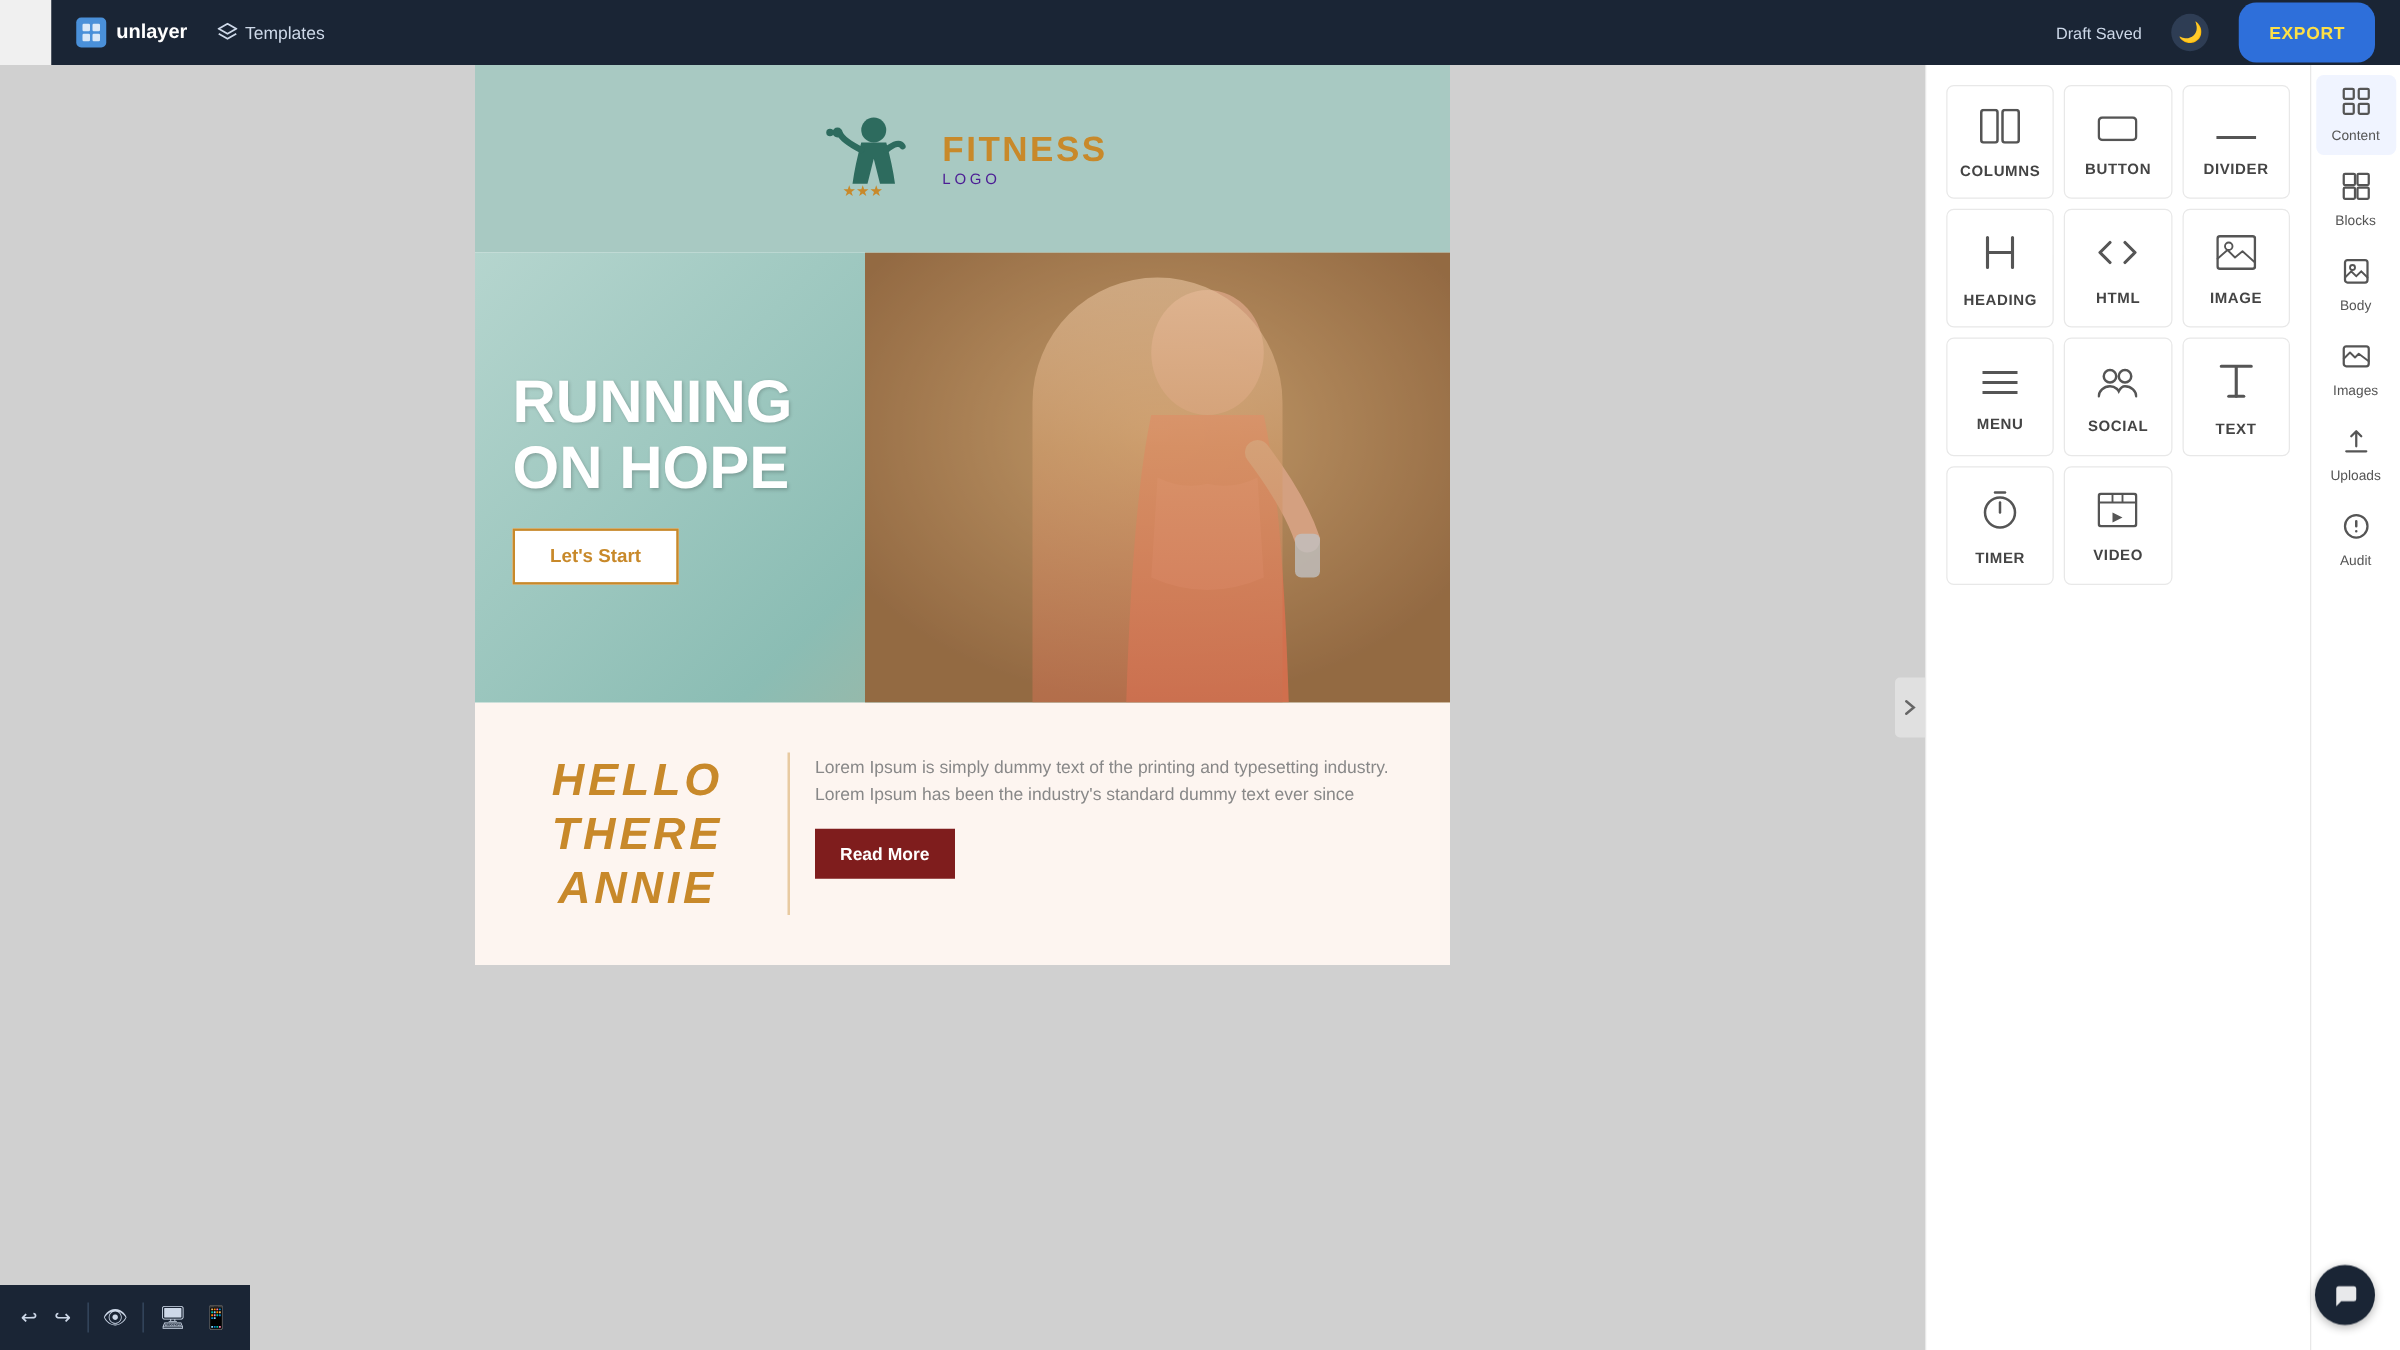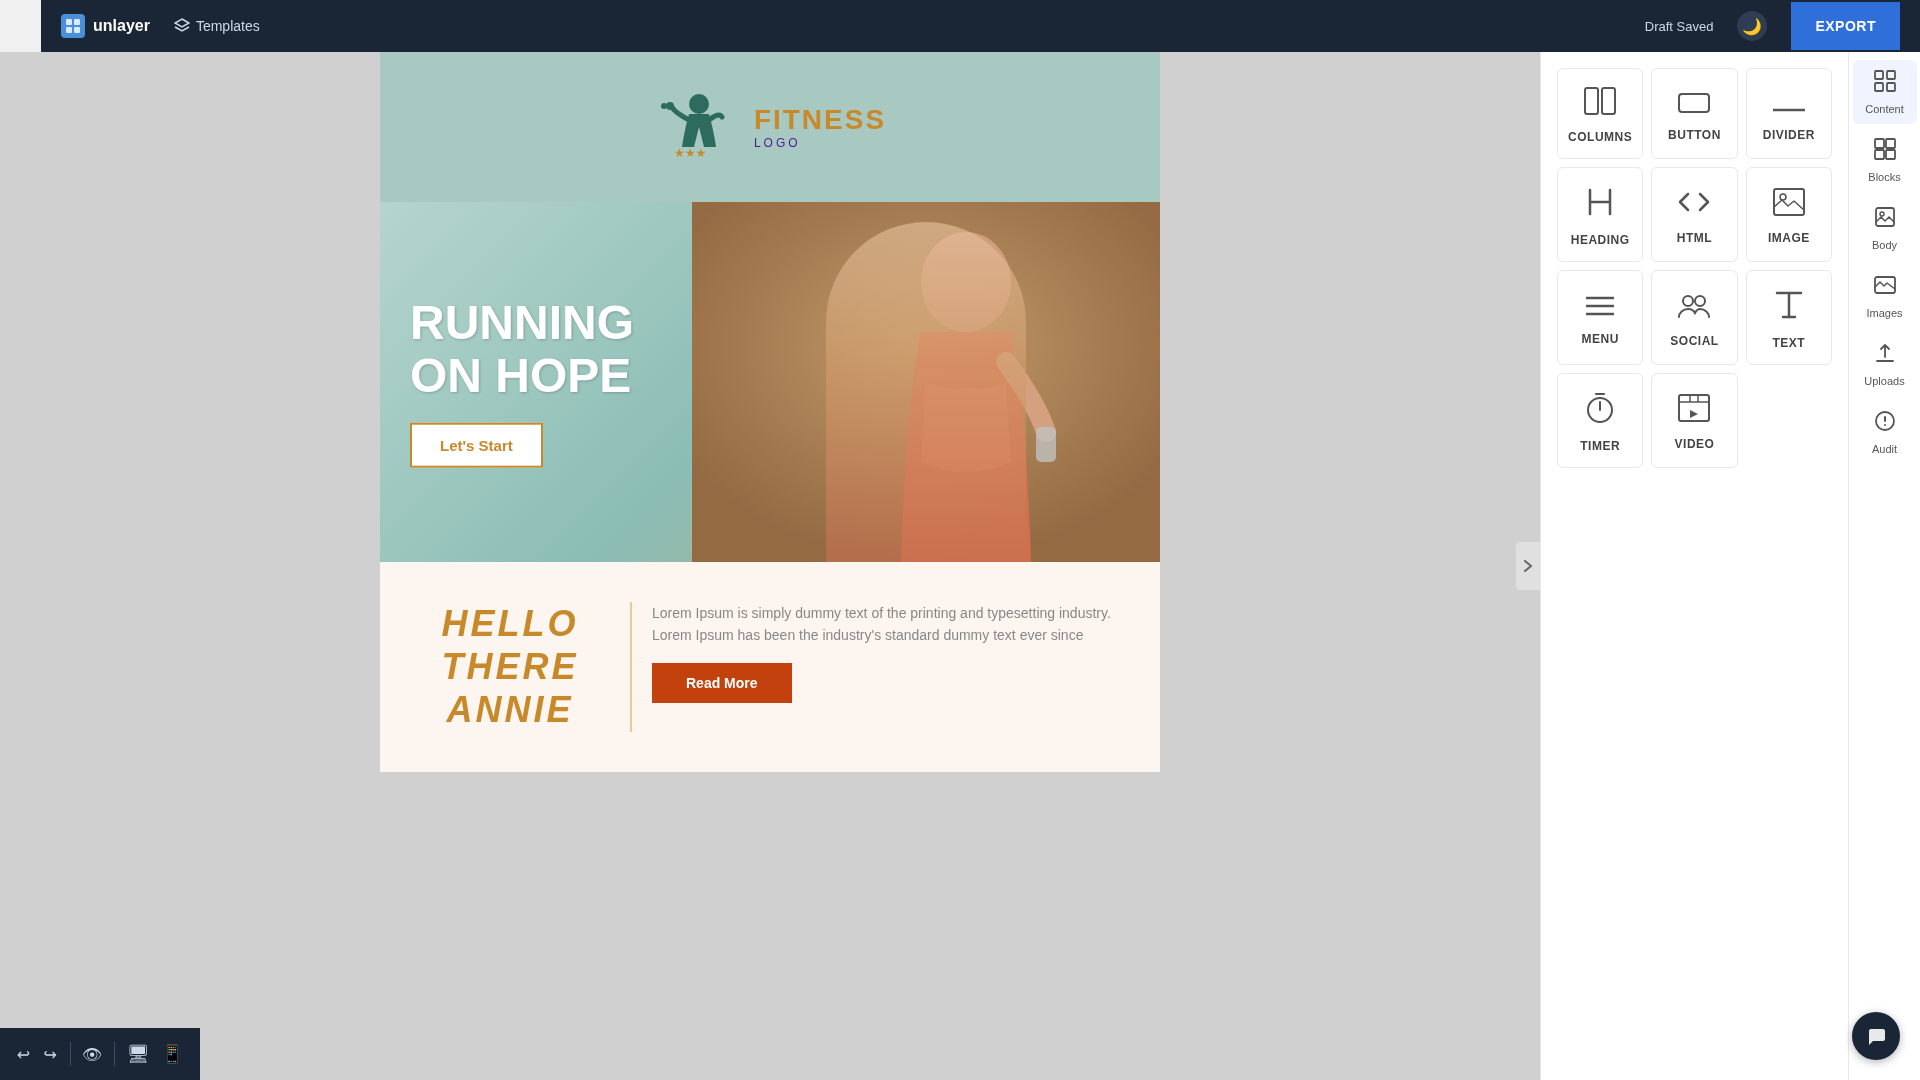--- a/index.html
+++ b/index.html
@@ -47,24 +47,24 @@
       width: 30px; height: 30px;
       border-radius: 50%;
       background: #2e3d54;
       display: flex; align-items: center; justify-content: center;
       color: #cdd8e8;
       font-size: 16px;
       cursor: pointer;
     }
     .nav-export-btn {
       background: #2e6fda;
-      color: #ffffff;
+      color: #fde047;
       border: none;
       padding: 16px 24px;
-      border-radius: 0;
+      border-radius: 14px;
       font-size: 14px;
       font-weight: 700;
       cursor: pointer;
       letter-spacing: 0.5px;
     }
 
     
     .main-layout {
       display: flex;
       flex: 1;
@@ -223,22 +223,22 @@
       flex-direction: column;
       gap: 16px;
     }
     .lorem-text {
       font-size: 14px;
       color: #888;
       line-height: 1.6;
     }
     .read-more-btn {
       display: inline-block;
-      padding: 12px 34px;
-      background: #c2410c;
+      padding: 12px 20px;
+      background: #7f1d1d;
       color: #fff;
       font-size: 14px;
       font-weight: 600;
       border: none;
       cursor: pointer;
       align-self: flex-start;
     }
 
     
     .collapse-handle {

